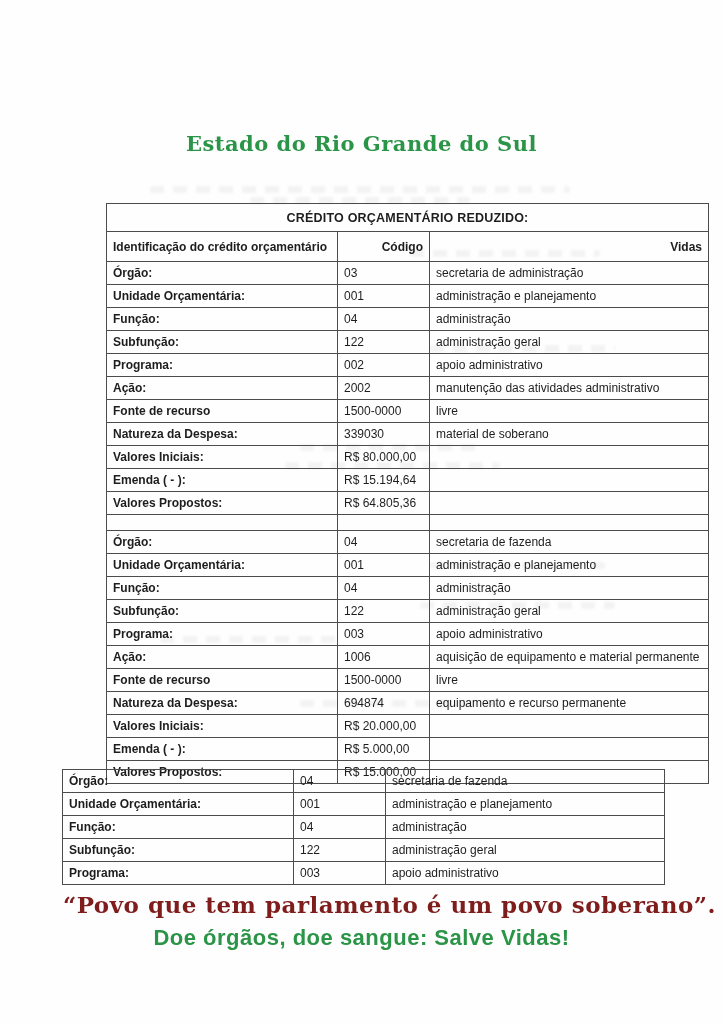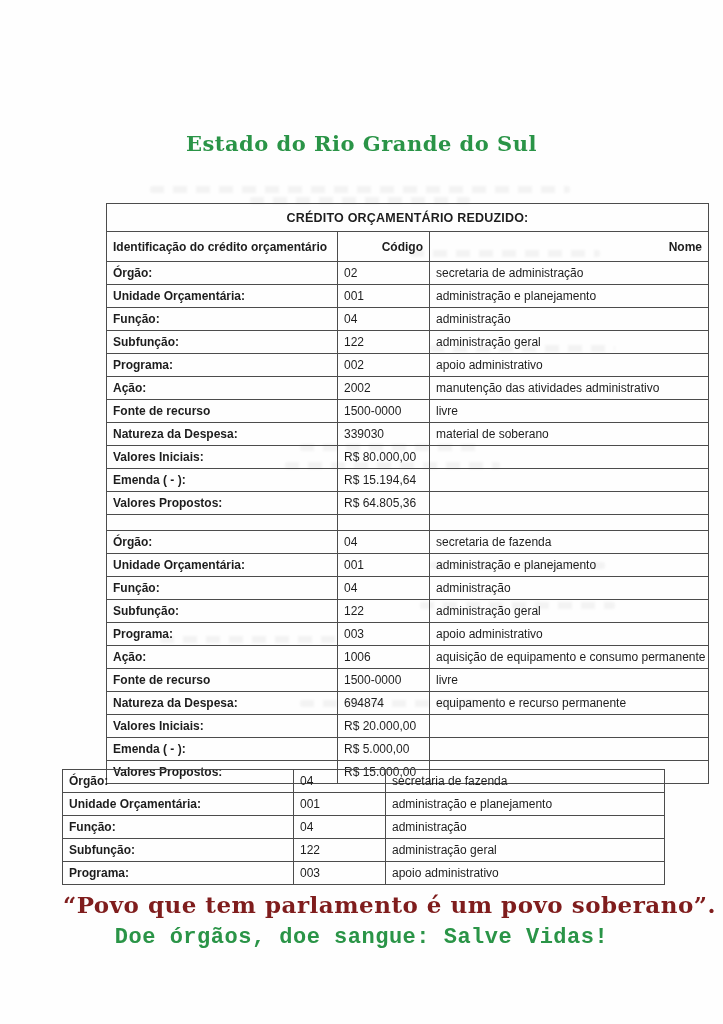--- a/index.html
+++ b/index.html
@@ -74,21 +74,21 @@
     position:absolute;top:891px;left:0;width:723px;
     text-align:center;
     font-family:"DejaVu Serif", serif;
     font-weight:bold;
     font-size:23px;
     letter-spacing:.5px;
   }
   .campaign{
     position:absolute;top:925px;left:0;width:723px;
     text-align:center;
-    font-family:Liberation Mono, monospace;
+    font-family:Liberation Sans, sans-serif;
     font-weight:bold;
     font-size:22px;
     letter-spacing:.5px;
   }
 </style>
 </head>
 <body>
 
 <div class="page">
 
@@ -111,27 +111,27 @@
         <col style="width:92px">
         <col style="width:279px">
     </colgroup>
     <tbody>
       <tr>
         <td class="title-cell" colspan="3">CRÉDITO ORÇAMENTÁRIO REDUZIDO:</td>
       </tr>
       <tr>
         <td class="head-cell">Identificação do crédito orçamentário</td>
         <td class="head-cell head-center">Código</td>
-        <td class="head-cell head-center">Nome</td>
+        <td class="head-cell head-center">Vidas</td>
       </tr>
     </tbody>
     <tbody>
         <tr>
           <td class="label-cell">Órgão:</td>
-          <td class="code-cell">02</td>
+          <td class="code-cell">03</td>
           <td class="name-cell">secretaria de administração</td>
         </tr>
         <tr>
           <td class="label-cell">Unidade Orçamentária:</td>
           <td class="code-cell">001</td>
           <td class="name-cell">administração e planejamento</td>
         </tr>
         <tr>
           <td class="label-cell">Função:</td>
           <td class="code-cell">04</td>
@@ -207,21 +207,21 @@
           <td class="name-cell">administração geral</td>
         </tr>
         <tr>
           <td class="label-cell">Programa:</td>
           <td class="code-cell">003</td>
           <td class="name-cell">apoio administrativo</td>
         </tr>
         <tr>
           <td class="label-cell">Ação:</td>
           <td class="code-cell">1006</td>
-          <td class="name-cell">aquisição de equipamento e consumo permanente</td>
+          <td class="name-cell">aquisição de equipamento e material permanente</td>
         </tr>
         <tr>
           <td class="label-cell">Fonte de recurso</td>
           <td class="code-cell">1500-0000</td>
           <td class="name-cell">livre</td>
         </tr>
         <tr>
           <td class="label-cell">Natureza da Despesa:</td>
           <td class="code-cell">694874</td>
           <td class="name-cell">equipamento e recurso permanente</td>

